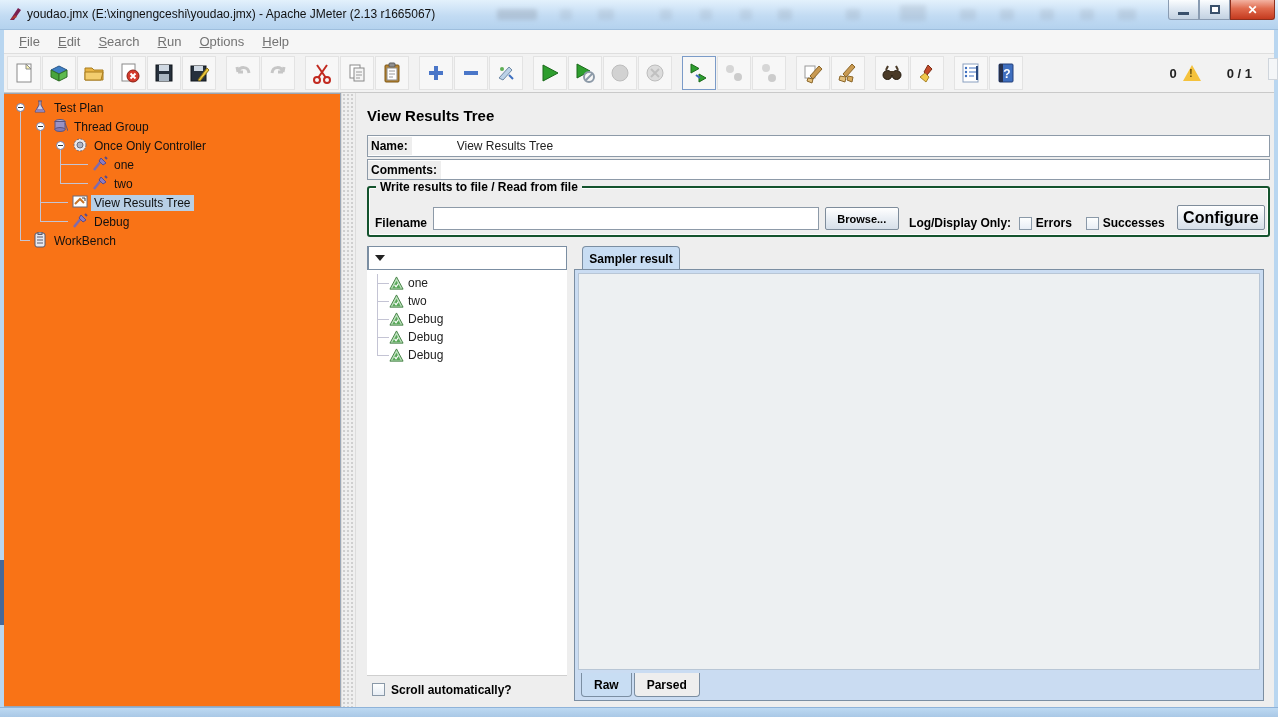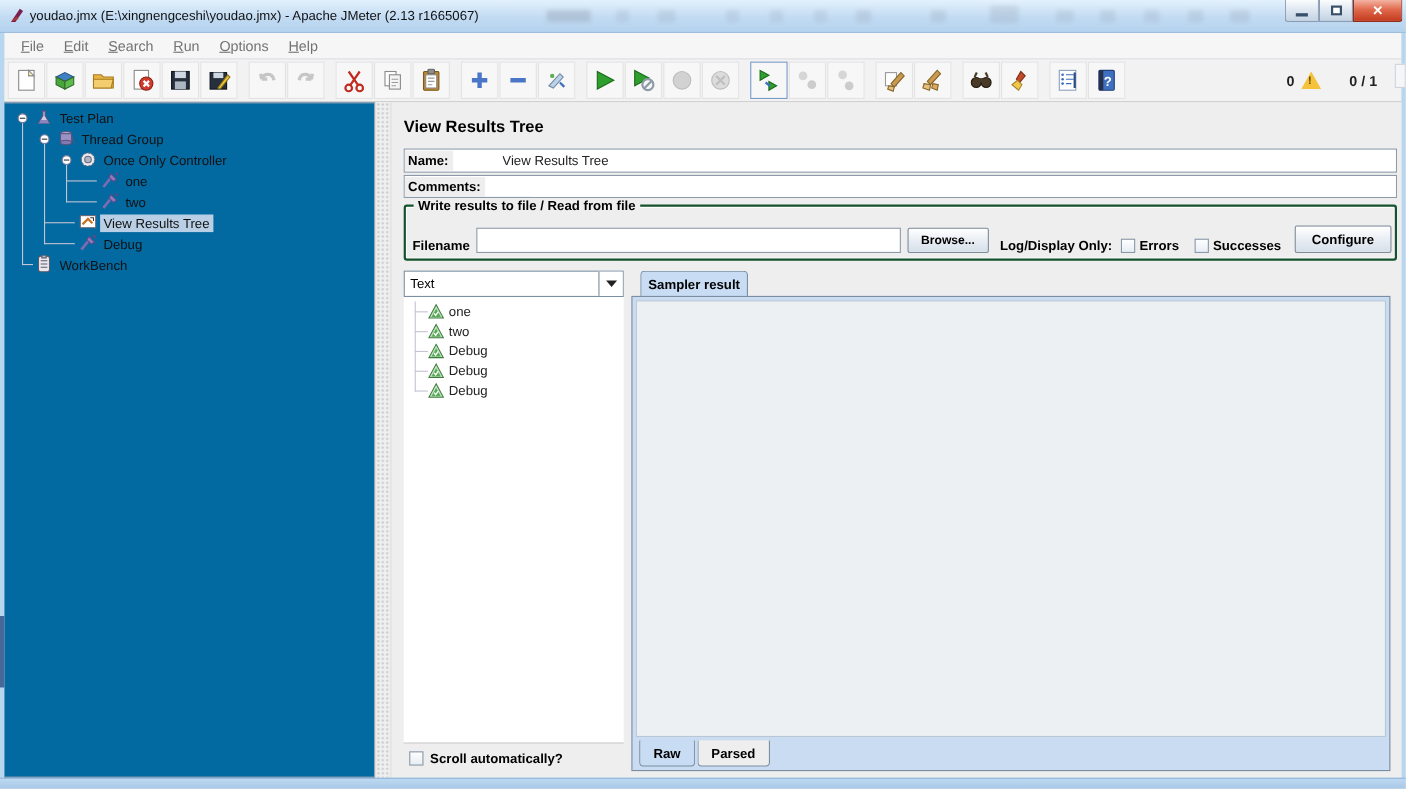--- a/index.html
+++ b/index.html
@@ -34,21 +34,21 @@
   .tbtn.focused { border:1px solid #7b9bc8; }
   .tsep { width:9px; height:34px; }
   .tbtn svg { width:22px; height:22px; }
   .counters { margin-left:auto; display:flex; align-items:center; gap:6px; padding-right:22px; font-weight:bold; color:#222; font-size:13px; }
   .warn-tri { width:0; height:0; border-left:9px solid transparent; border-right:9px solid transparent; border-bottom:16px solid #f5c23c; position:relative; }
   .warn-tri::after { content:"!"; position:absolute; left:-2.5px; top:3px; font-size:10px; font-weight:bold; color:#5e4708; }
   .edge-box { position:absolute; right:0; top:58px; width:10px; height:22px; border:1px solid #cfd5dc; background:#f4f6f8; }
 
   
   .content { position:absolute; left:4px; top:93px; width:1270px; height:614px; background:#eeeeee; }
-  .tree-panel { position:absolute; left:0; top:0; width:337px; height:614px; background:#0369a1; border:1px solid #9aa6b5; border-left:none; }
+  .tree-panel { position:absolute; left:0; top:0; width:337px; height:614px; background:#f97316; border:1px solid #9aa6b5; border-left:none; }
   .splitter { position:absolute; left:337px; top:0; width:15px; height:614px; background:#efefef;
     background-image:radial-gradient(#cfcfcf 1px, transparent 1.2px); background-size:4px 4px; border-left:1px solid #dcdcdc; border-right:1px solid #dcdcdc; }
   .main-panel { position:absolute; left:352px; top:0; width:918px; height:614px; background:#eeeeee; }
 
   
   .trow { position:absolute; height:19px; display:flex; align-items:center; }
   .trow .label { font-size:12px; color:#111; padding:1px 3px; white-space:nowrap; }
   .trow.selected .label { background:#b8cfe5; }
   .handle { position:absolute; width:9px; height:9px; border:1px solid #7a7a9a; border-radius:50%; background:#fff; }
   .handle::after { content:""; position:absolute; left:1px; top:3px; width:5px; height:1px; background:#333; }
@@ -444,26 +444,25 @@
         <span class="group-title">Write results to file / Read from file</span>
         <div class="grow">
           <span class="blabel">Filename</span>
           <input class="tfield" type="text" style="width: 393px; margin-left: 6px; font-family: &quot;Liberation Sans&quot;, sans-serif; font-size: 12px; padding: 0px 3px; outline: none;" value="">
           <button class="btn" style="width:76px;height:23px;margin-left:6px;font-size:11px">Browse...</button>
           <span class="blabel" style="margin-left:10px">Log/Display Only:</span>
           <span class="checkbox" style="margin-left:8px"></span>
           <span class="blabel" style="margin-left:4px">Errors</span>
           <span class="checkbox" style="margin-left:14px"></span>
           <span class="blabel" style="margin-left:4px">Successes</span>
-          <button class="btn" style="width:90px;height:25px;margin-left:12px;font-size:12px">Configure</button>
+          <button class="btn" style="width:90px;height:25px;margin-left:12px;font-size:16px">Configure</button>
         </div>
       </div>
 
       <div class="combo">
-        <span class="cval">Text</span>
         <span class="arrowbtn">
             <span class="arrow-down"></span>
           </span>
       </div>
 
       <div class="results-tree">
         <div class="rspine" style="left:10px;top:4px;height:82px"></div>
         <div class="rstub" style="left:10px;top:13px"></div>
         <div class="rstub" style="left:10px;top:31px"></div>
         <div class="rstub" style="left:10px;top:49px"></div>

